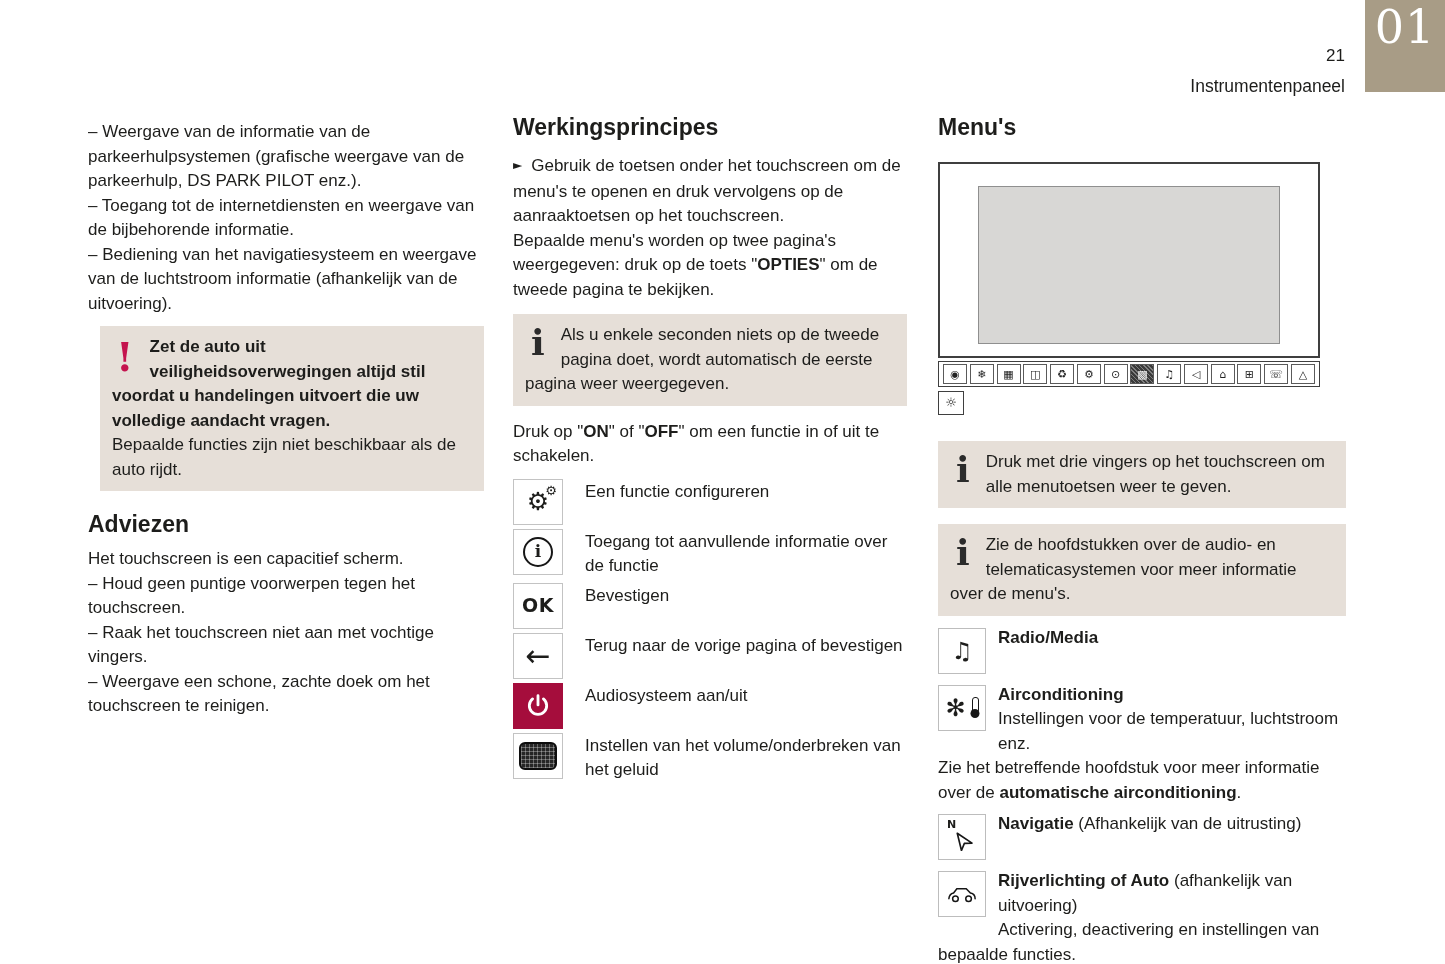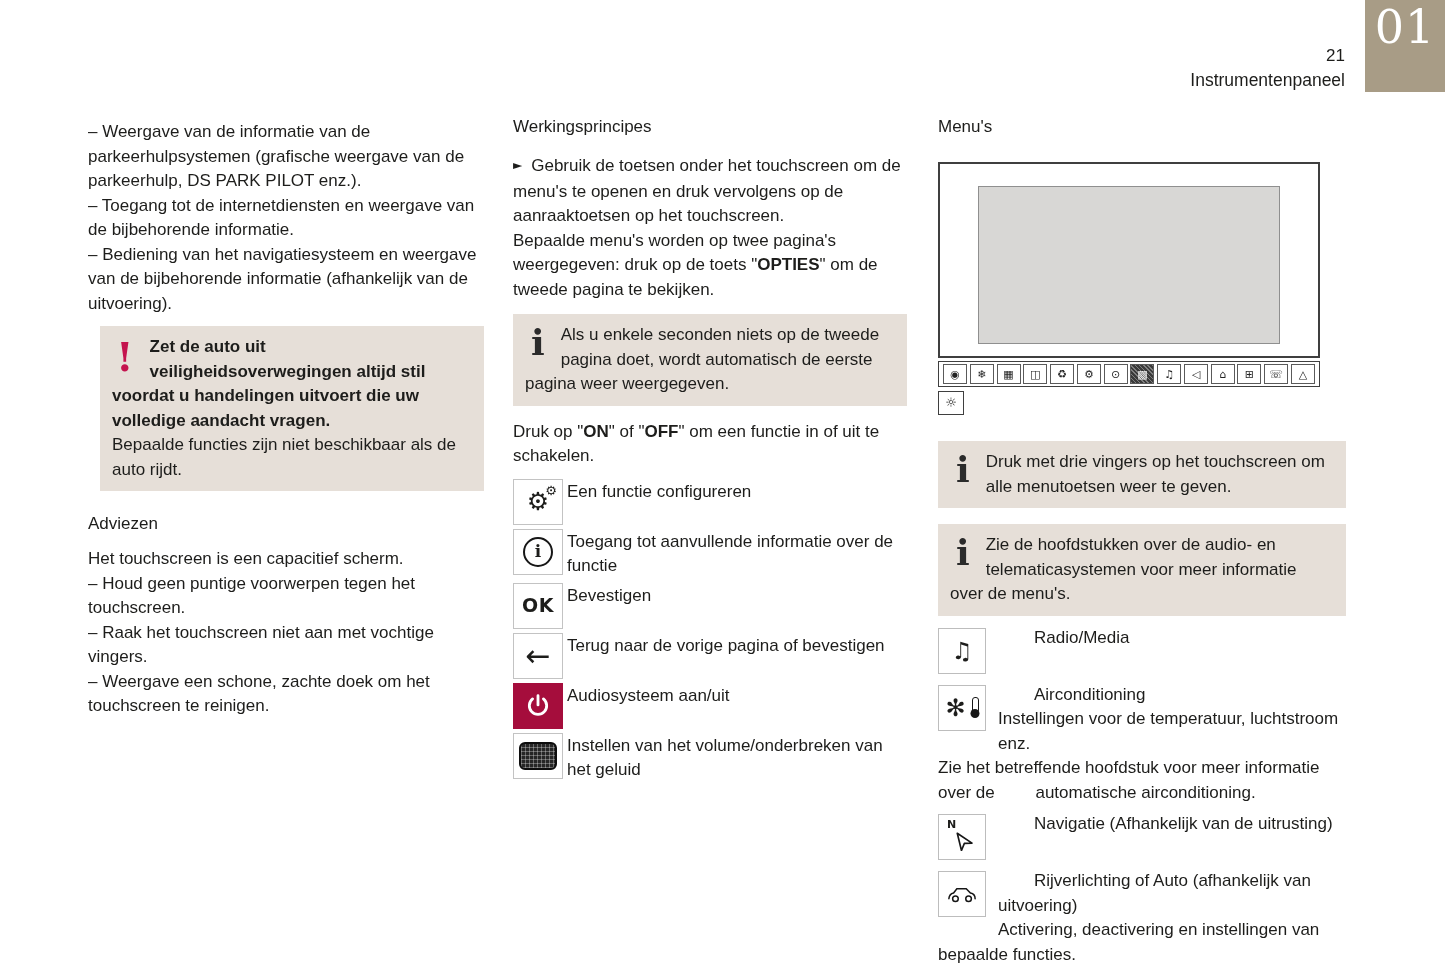--- a/index.html
+++ b/index.html
@@ -1,51 +1,51 @@
 <!DOCTYPE html>
 <html><head>
 <meta charset="utf-8">
 <style>
   html,body{margin:0;padding:0;background:#ffffff;}
   .page{position:relative;width:1445px;height:964px;background:#fff;overflow:hidden;
         font-family:"Liberation Sans",sans-serif;color:#1d1d1b;}
 
   
   .pageno{position:absolute;top:46px;right:100px;font-size:17px;font-weight:normal;}
-  .section-title{position:absolute;top:70px;right:100px;font-size:17.5px;}
+  .section-title{position:absolute;top:76px;right:100px;font-size:17.5px;}
   .corner{position:absolute;top:0;right:0;width:80px;height:92px;background:#a89c86;
           display:flex;align-items:flex-start;justify-content:center;}
   .corner span{color:#fff;font-family:"DejaVu Serif",serif;font-size:46px;font-weight:300;letter-spacing:1px;}
 
   
   .col{position:absolute;font-size:17px;line-height:24.5px;}
   .col1{left:88px;top:120px;width:396px;}
   .col2{left:513px;top:112px;width:394px;}
   .col3{left:938px;top:112px;width:408px;}
-  .h{font-size:17px;font-weight:400;margin:0 0 12px 0;line-height:30px;}
+  .h{font-size:23px;font-weight:700;margin:0 0 12px 0;line-height:30px;}
   p.line{margin:0;}
 
   
   .notebox{background:#e6dfd8;padding:9px 12px;}
   .notebox::after{content:"";display:block;clear:both;}
   .bang{float:left;height:44px;font-family:"DejaVu Serif",serif;font-weight:bold;font-size:40px;
         line-height:1;color:#c4134e;margin:2px 16px 0 4px;}
   .i-glyph{float:left;height:44px;font-family:"DejaVu Serif",serif;font-weight:bold;font-size:36px;
         line-height:.95;color:#2b2b2b;margin:2px 16px 0 6px;}
   .warnbox{margin:10px 0 0 12px;}
   .warn-bold{font-weight:bold;}
 
   .marker{font-size:12px;margin-right:9px;position:relative;top:-2px;font-family:"DejaVu Sans",sans-serif;}
 
   
   .func-row{display:flex;align-items:flex-start;margin:0 0 4px 0;}
   .func-icon{flex:0 0 48px;width:48px;height:44px;border:1px solid #c3c3c3;background:#fff;
              display:flex;align-items:center;justify-content:center;position:relative;
              font-family:"DejaVu Sans",sans-serif;}
-  .func-label{margin-left:4px;padding-top:1px;}
+  .func-label{margin-left:22px;padding-top:1px;}
   .g-main{font-size:25px;line-height:1;}
   .g-small{position:absolute;top:4px;right:5px;font-size:13px;line-height:1;}
   .info-circle{width:26px;height:26px;border:2.5px solid #161616;border-radius:50%;
                display:flex;align-items:center;justify-content:center;}
   .info-circle span{font-family:"DejaVu Serif",serif;font-weight:bold;font-size:17px;line-height:1;}
   .ok{font-size:19px;font-weight:bold;letter-spacing:.5px;}
   .arrow-g{font-size:30px;line-height:1;}
   .func-icon.power{background:#a50d3c;border-color:#a50d3c;}
   .vol-key{display:inline-block;width:34px;height:24px;border-radius:6px;background:#262626;border:2px solid #0d0d0d;
            background-image:repeating-linear-gradient(90deg,rgba(255,255,255,.3) 0 1px,transparent 1px 4px),
@@ -67,42 +67,42 @@
   .col3 .notebox{margin-top:16px;}
   .col3 .notebox.first{margin-top:26px;}
 
   
   .menu{margin-top:7px;min-height:48px;}
   .menu::after{content:"";display:block;clear:both;}
   .menu-icon{float:left;width:46px;height:44px;border:1px solid #bdbdbd;background:#fff;
              display:flex;align-items:center;justify-content:center;margin:2px 12px 2px 0;
              position:relative;font-family:"DejaVu Sans",sans-serif;}
   .mglyph{font-size:24px;line-height:1;}
-  .menu b{font-weight:normal;margin-left:36px;}
+  .menu b{font-weight:bold;}
   .thermo{display:inline-block;width:5px;height:14px;border:1.6px solid #161616;border-radius:3px;
           position:relative;margin-left:6px;top:-3px;}
   .thermo::after{content:"";position:absolute;left:50%;transform:translateX(-50%);bottom:-6px;
           width:9px;height:9px;border-radius:50%;background:#161616;}
   .nav-n{position:absolute;top:4px;left:8px;font-size:11px;font-weight:bold;line-height:1;}
 </style>
 </head>
 <body>
 
 <div class="page">
 
   <div class="pageno">21</div>
   <div class="section-title">Instrumentenpaneel</div>
   <div class="corner">
     <span>01</span>
   </div>
 
   <div class="col col1">
     <p class="line">– Weergave van de informatie van de parkeerhulpsystemen (grafische weergave van de parkeerhulp, DS PARK PILOT enz.).</p>
     <p class="line">– Toegang tot de internetdiensten en weergave van de bijbehorende informatie.</p>
-    <p class="line">– Bediening van het navigatiesysteem en weergave van de bijbehorende informatie (afhankelijk van de uitvoering).</p>
+    <p class="line">– Bediening van het navigatiesysteem en weergave van de luchtstroom informatie (afhankelijk van de uitvoering).</p>
 
     <div class="notebox warnbox">
       <span class="bang">!</span>
       <span class="warn-bold">Zet de auto uit veiligheidsoverwegingen altijd stil voordat u handelingen uitvoert die uw volledige aandacht vragen.</span>
       <div>Bepaalde functies zijn niet beschikbaar als de auto rijdt.</div>
     </div>
 
     <h2 class="h" style="margin:18px 0 8px 0;">Adviezen</h2>
     <p class="line">Het touchscreen is een capacitief scherm.</p>
     <p class="line">– Houd geen puntige voorwerpen tegen het touchscreen.</p>

